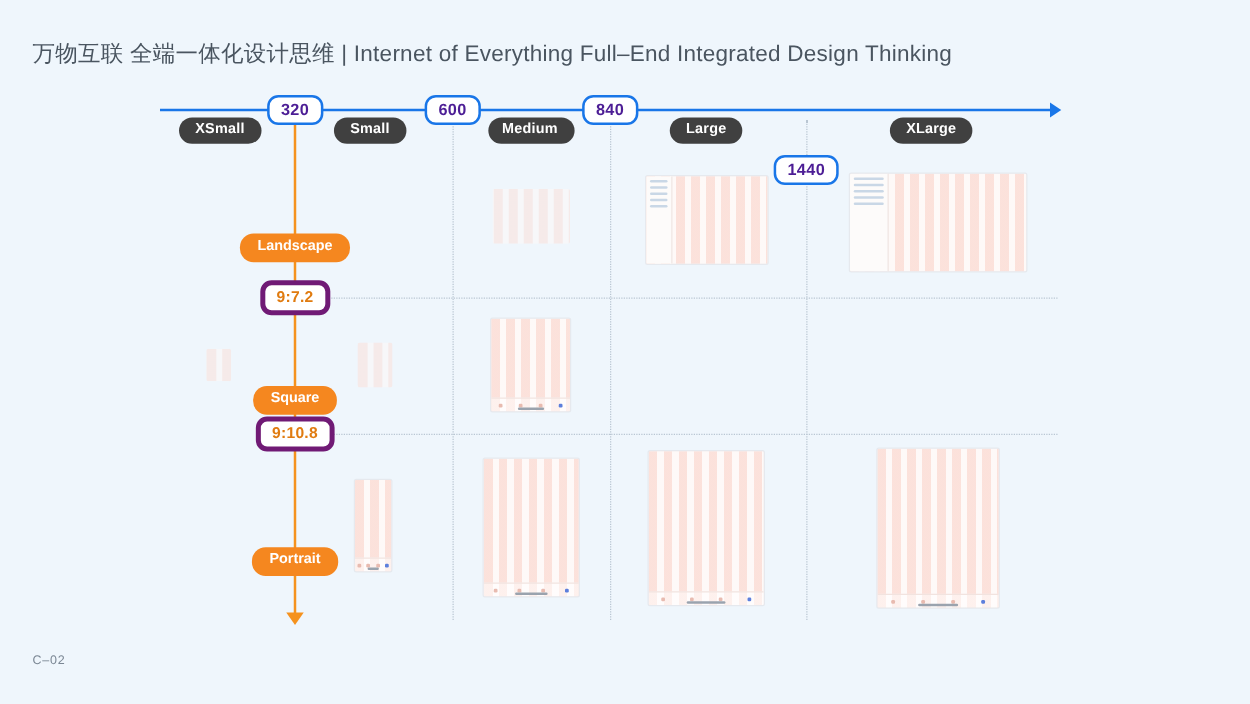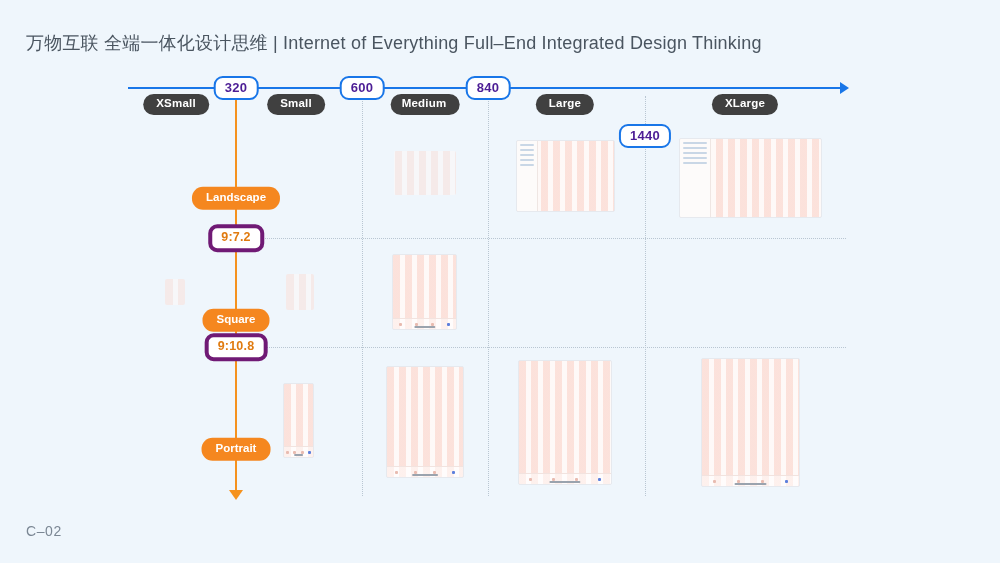--- a/index.html
+++ b/index.html
@@ -15,21 +15,21 @@
     position: absolute;
     left: 26px; top: 31px;
     font-size: 18px;
     color: #4a5560;
     letter-spacing: .2px;
     white-space: nowrap;
   }
   #footer-label {
     position: absolute;
     left: 26px; top: 523px;
-    font-size: 14px;
+    font-size: 10px;
     color: #7b8794;
     letter-spacing: .6px;
   }
 
   
   #diagram { position: absolute; inset: 0; }
 
   
   #x-axis-line {
     position: absolute;

